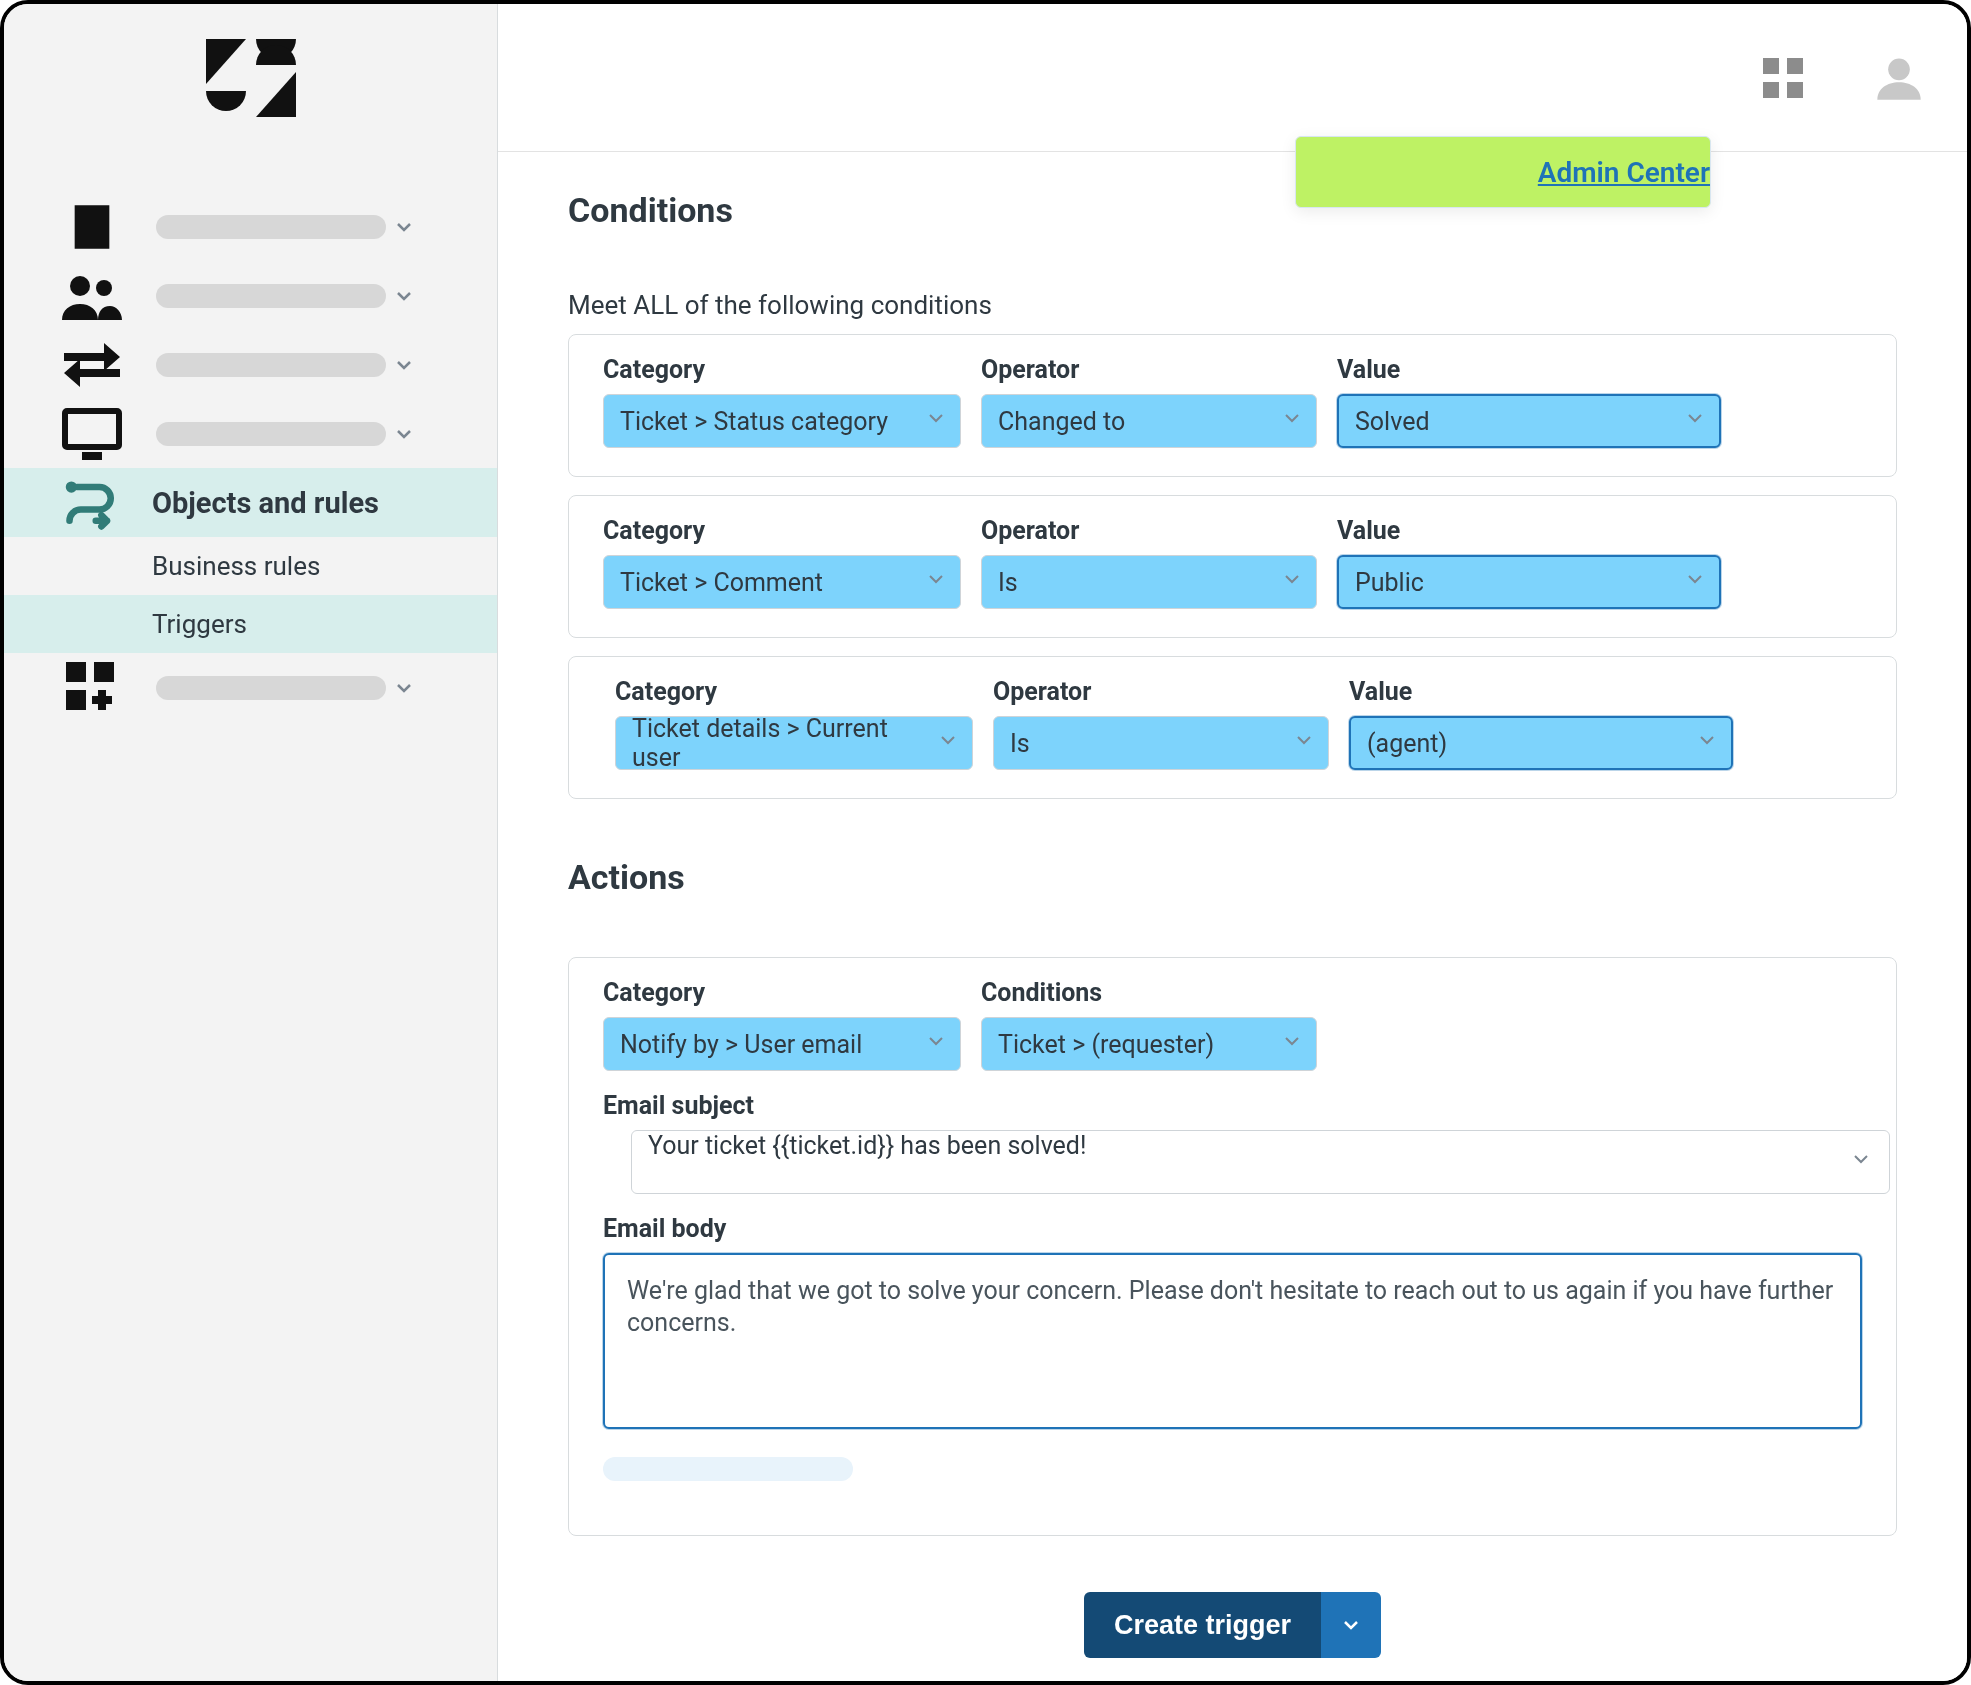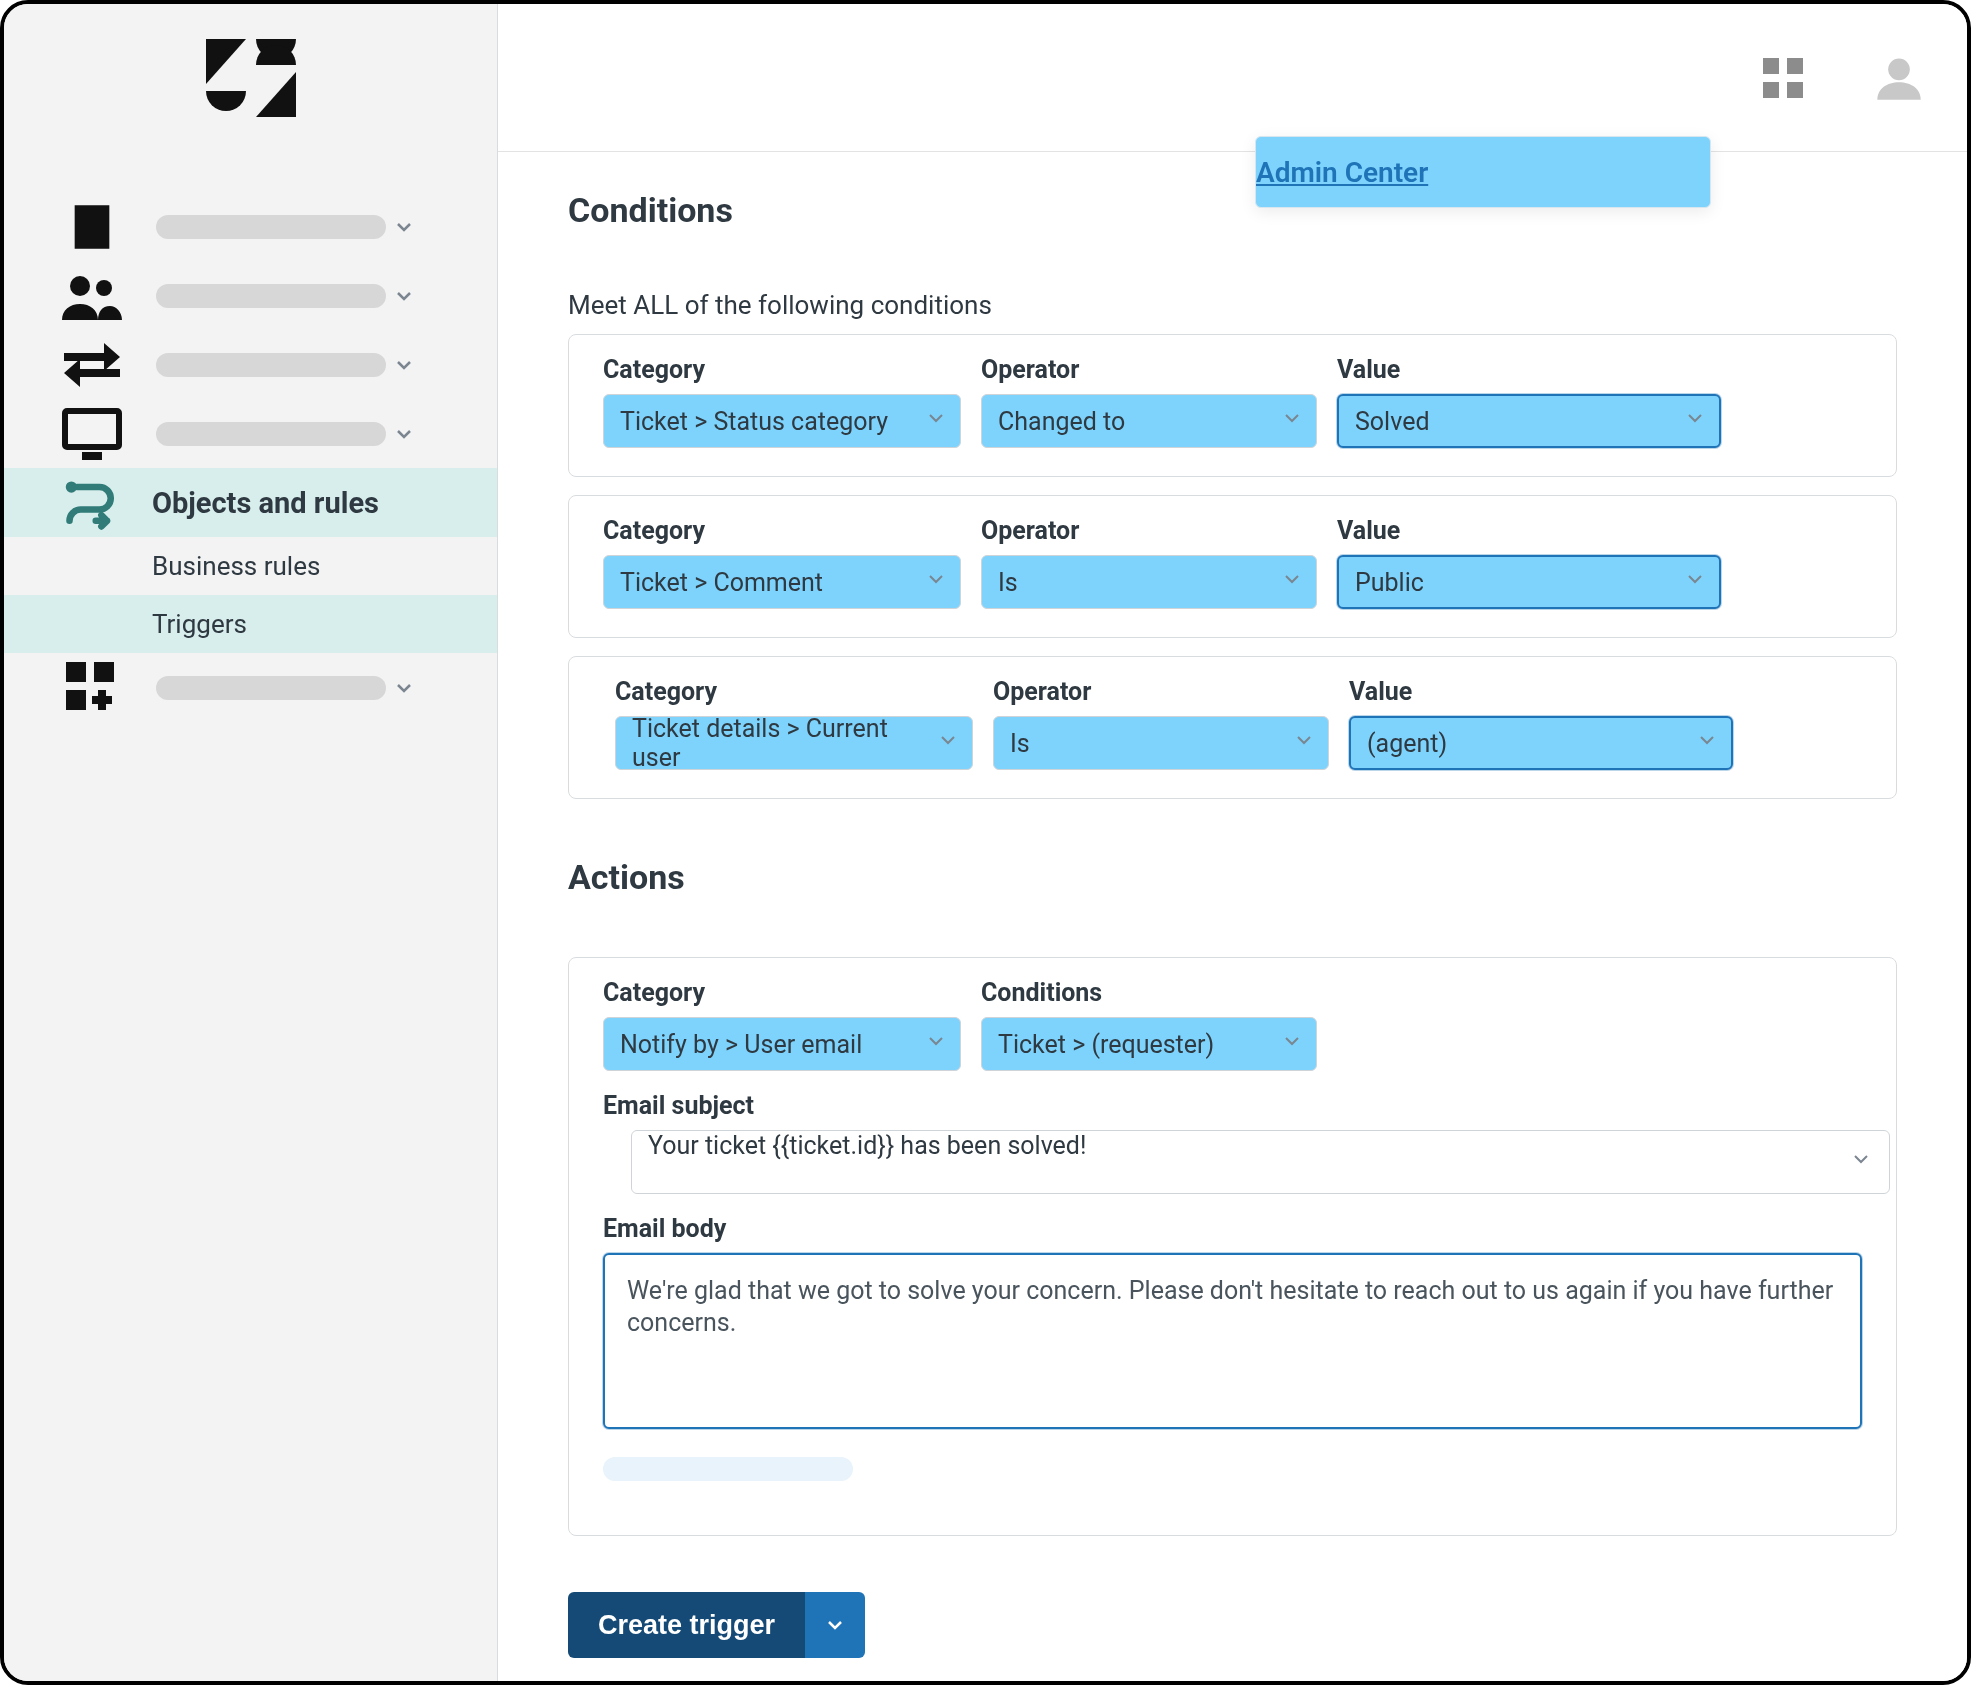--- a/index.html
+++ b/index.html
@@ -98,29 +98,29 @@
     align-items: center;
     justify-content: flex-end;
     padding-right: 40px;
     gap: 60px;
   }
   .top-icon { width: 56px; height: 56px; color: #8c8c8c; display: flex; align-items: center; justify-content: center;}
   .admin-pop {
     position: absolute;
     top: 132px;
     right: 256px;
-    width: 456px;
+    width: 416px;
     height: 72px;
-    background: #7dd3fc;
+    background: #bef264;
     border: 1px solid #d8e6f0;
     border-radius: 6px;
     box-shadow: 0 4px 16px rgba(0,0,0,.08);
     display: flex;
     align-items: center;
-    justify-content: flex-start;
+    justify-content: flex-end;
   }
   .admin-pop a {
     color: #1f73b7;
     text-decoration: underline;
     font-size: 28px;
     font-weight: 600;
   }
 
   
   .content {
@@ -232,21 +232,21 @@
     width: 250px;
     background: #e8f3fb;
     border-radius: 12px;
     margin-top: 24px;
   }
 
   .footer-row {
     margin-top: auto;
     padding-top: 56px;
     display: flex;
-    justify-content: flex-start;
+    justify-content: center;
   }
   .create-btn {
     display: flex;
     height: 66px;
     border-radius: 6px;
     overflow: hidden;
   }
   .create-btn .main-btn {
     background: #144a75;
     color: #fff;

